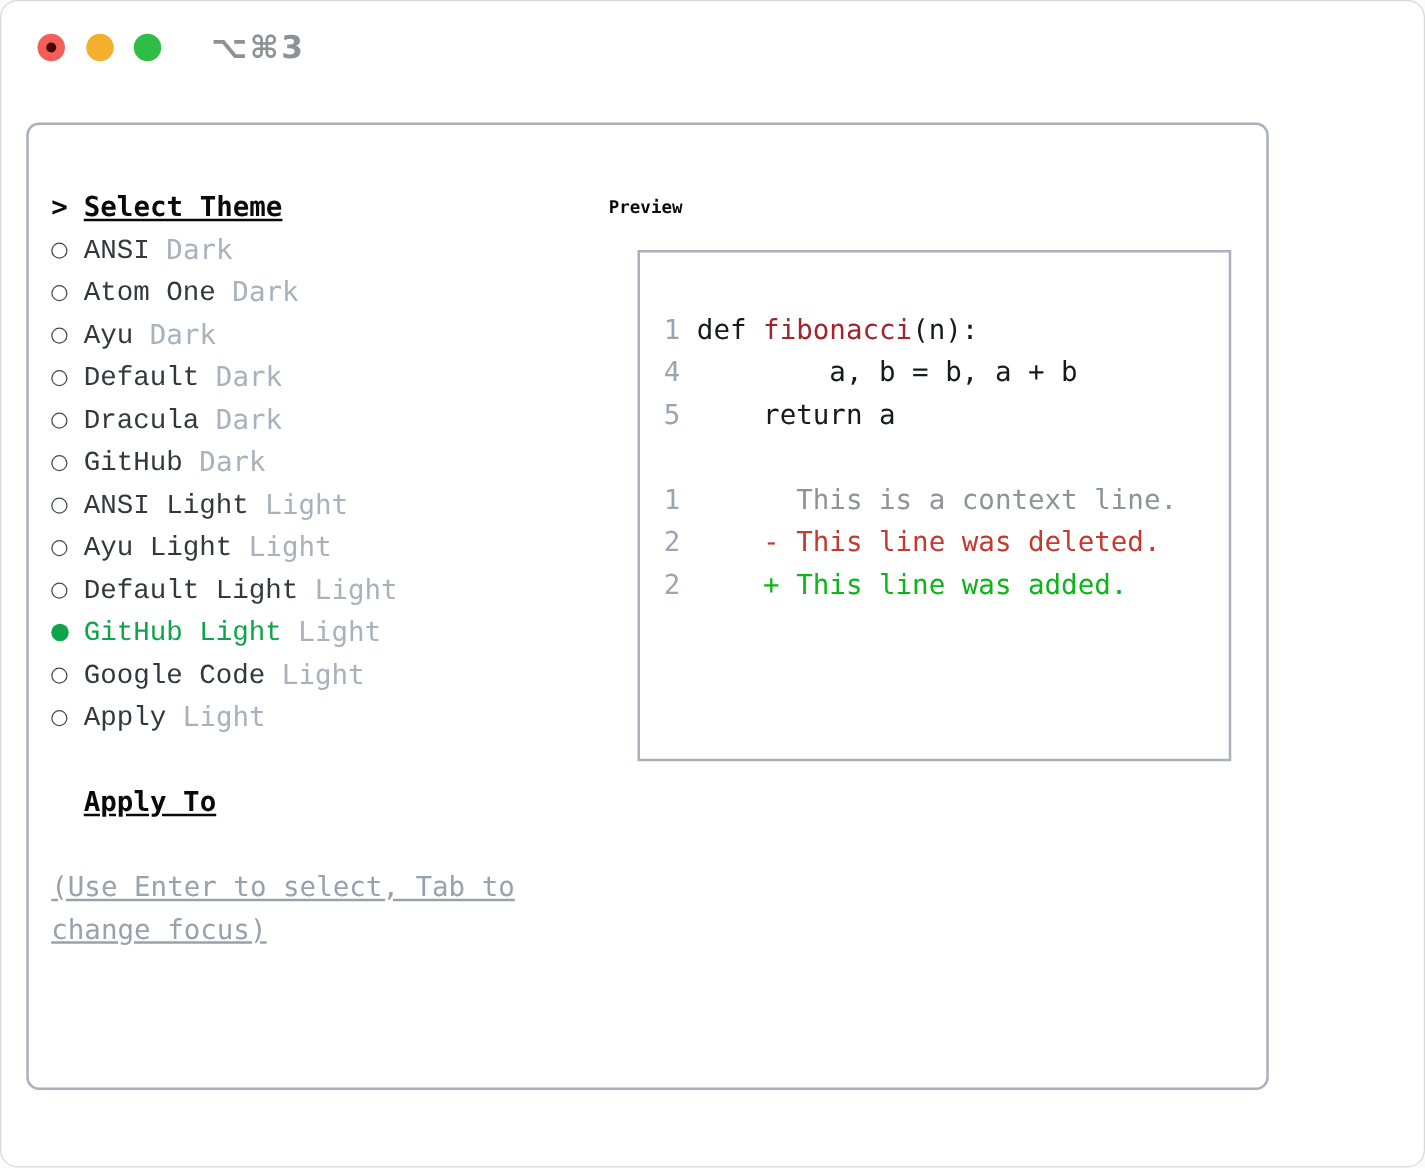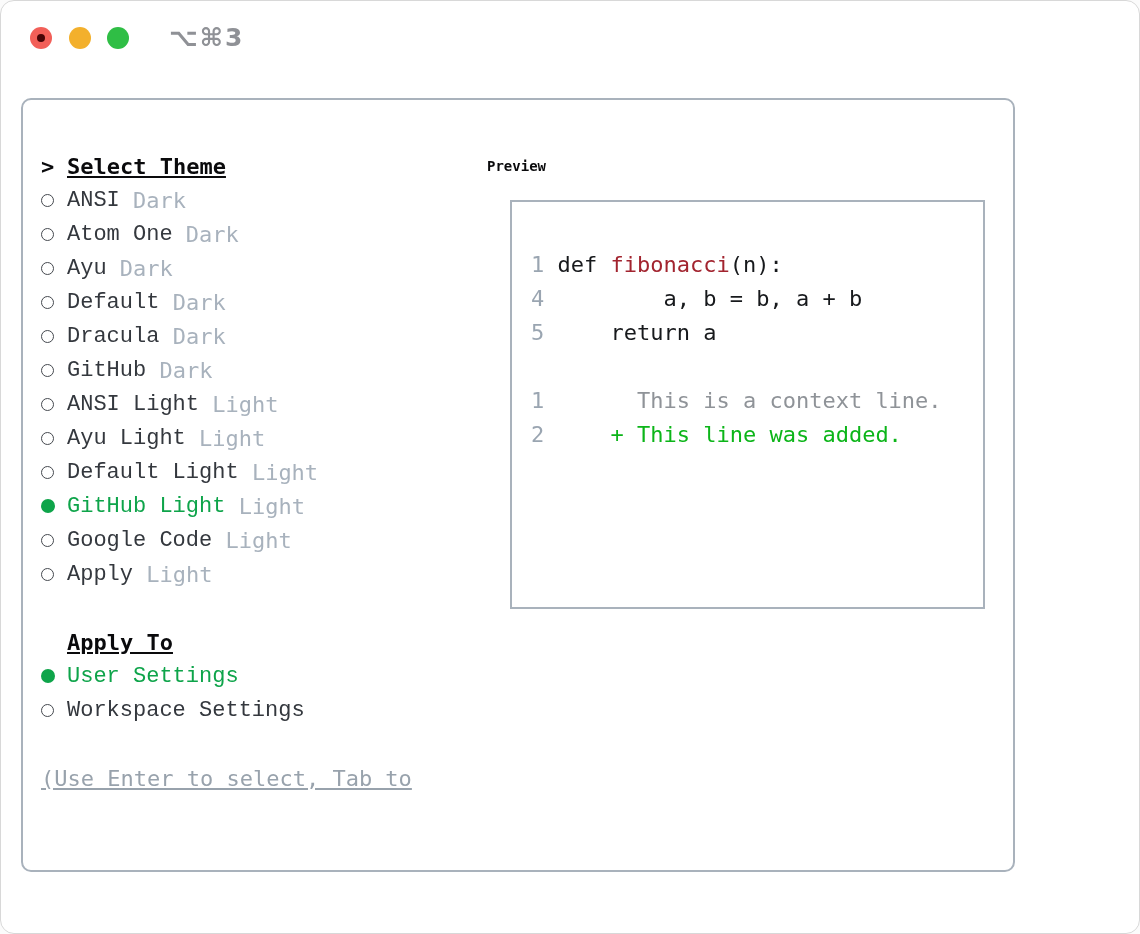--- a/index.html
+++ b/index.html
@@ -110,39 +110,37 @@
           <div class="row opt"><span class="marker"><span class="circle"></span></span><span class="t-name">Apply</span><span class="t-variant"> Light</span></div>
         </div>
 
       <div class="row"></div>
 
       <div class="row">
         <span class="marker"></span>
         <span class="hdr">Apply To</span>
       </div>
 
-      <div id="apply-list">
-          <div class="row opt selected"><span class="marker"><span class="circle filled"></span></span><span class="t-name">User Settings</span></div>
-          <div class="row opt"><span class="marker"><span class="circle"></span></span><span class="t-name">Workspace Settings</span></div>
-        </div>
 
       <div class="row"></div>
 
       <div id="hint">
           <div class="row hint">(Use Enter to select, Tab to</div>
+          <div class="row hint">change focus)</div>
         </div>
     </div>
 
     <div class="preview-label">Preview</div>
 
     <div class="preview-box">
       <div class="code" id="code">
           <div class="cline"><span class="ln">1</span><span class="tk-plain"> def </span><span class="tk-fn">fibonacci</span><span class="tk-plain">(n):</span></div>
           <div class="cline"><span class="ln">4</span><span class="tk-plain">         a, b = b, a + b</span></div>
           <div class="cline"><span class="ln">5</span><span class="tk-plain">     return a</span></div>
           <div class="cline"><span class="ln"></span></div>
           <div class="cline"><span class="ln">1</span><span class="tk-ctx">       This is a context line.</span></div>
+          <div class="cline"><span class="ln">2</span><span class="tk-del">     - This line was deleted.</span></div>
           <div class="cline"><span class="ln">2</span><span class="tk-add">     + This line was added.</span></div>
         </div>
     </div>
 
   </div>
 </div>
 
 </body></html>

